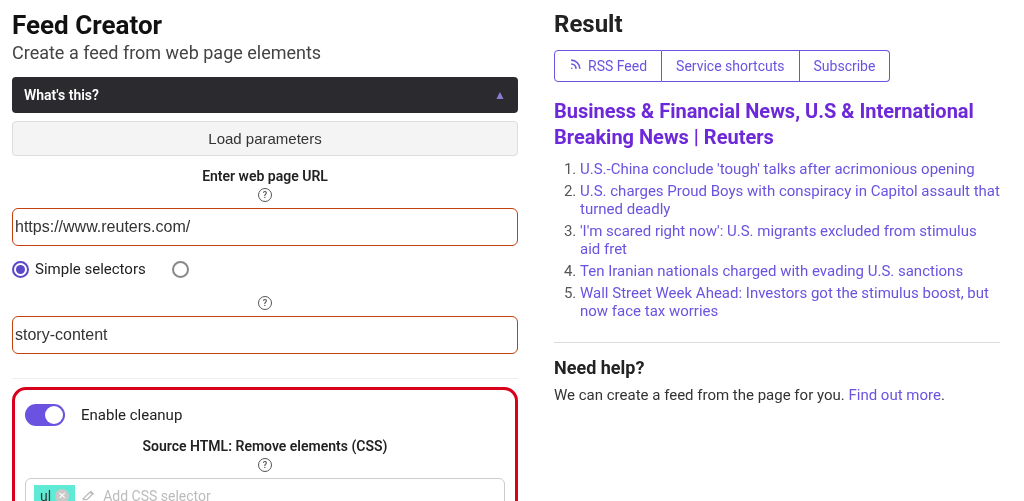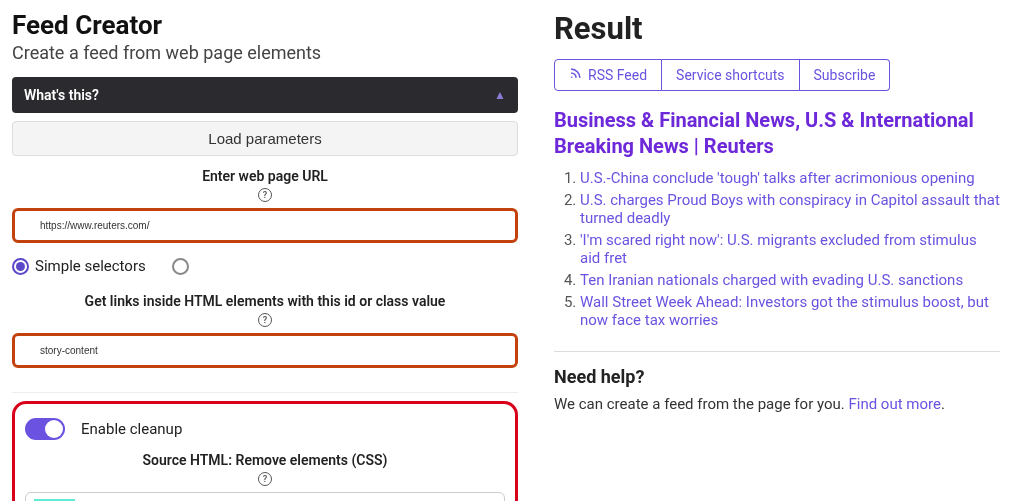--- a/index.html
+++ b/index.html
@@ -47,24 +47,24 @@
     color:#333;
     cursor:pointer;
     margin-bottom:12px;
   }
 
   .field-label { font-weight:600; font-size:14px; margin-bottom:6px; display:flex; align-items:center; gap:4px;flex-direction:column; }
   .help-ic { display:inline-flex; align-items:center; justify-content:center; width:14px; height:14px; border:1px solid #555; border-radius:50%; font-size:9px; color:#555; }
 
   .text-input {
     width:100%;
-    padding:9px 25px;
-    border:3px solid #c2410c;
+    padding:9px 2px;
+    border:1px solid #c2410c;
     border-radius:6px;
-    font-size:10px;
+    font-size:16px;
     color:#333;
     margin-bottom:10px;
   }
 
   .radio-row { display:flex; gap:26px; align-items:center; margin:4px 0 18px 0; font-size:15px; }
   .radio-opt { display:flex; align-items:center; gap:6px; cursor:pointer; }
   .radio-outer { width:17px; height:17px; border-radius:50%; border:2px solid #5a48c8; display:flex; align-items:center; justify-content:center; }
   .radio-outer.off { border-color:#888; }
   .radio-inner { width:9px; height:9px; border-radius:50%; background:#5a48c8; }
 
@@ -100,21 +100,21 @@
     border-radius:0;
     padding:3px 6px;
     font-size:14px;
     color:#333;
   }
   .chip .x { display:inline-flex; align-items:center; justify-content:center; width:14px; height:14px; background:#c9c9c9; color:#fff; border-radius:50%; font-size:10px; line-height:1; cursor:pointer;}
   .eraser-ic { color:#bbb; }
   .css-placeholder { color:#bbb; }
 
   
-  h2.result-title { font-size:31px; font-weight:700; margin-bottom:12px; }
+  h2.result-title { font-size:24px; font-weight:700; margin-bottom:12px; }
   .btn-row { display:flex; margin-bottom:16px; }
   .btn-seg {
     border:1px solid #6b52e0;
     color:#6b52e0;
     background:#fff;
     padding:7px 14px;
     font-size:14px;
     cursor:pointer;
     display:flex;
     align-items:center;
@@ -171,21 +171,20 @@
             <span class="radio-inner"></span>
           </span>
         <span>Simple selectors</span>
       </div>
       <div class="radio-opt">
         <span class="radio-outer off"></span>
       </div>
     </div>
 
     <div class="field-label">
-      <span>Get links inside HTML elements with this id or class value</span>
       <span class="help-ic">?</span>
     </div>
     <input class="text-input" value="story-content" style="">
 
     <hr class="sep">
 
     <div class="highlight-box">
       <div class="toggle-row">
         <div class="toggle">
             <div class="knob"></div>

